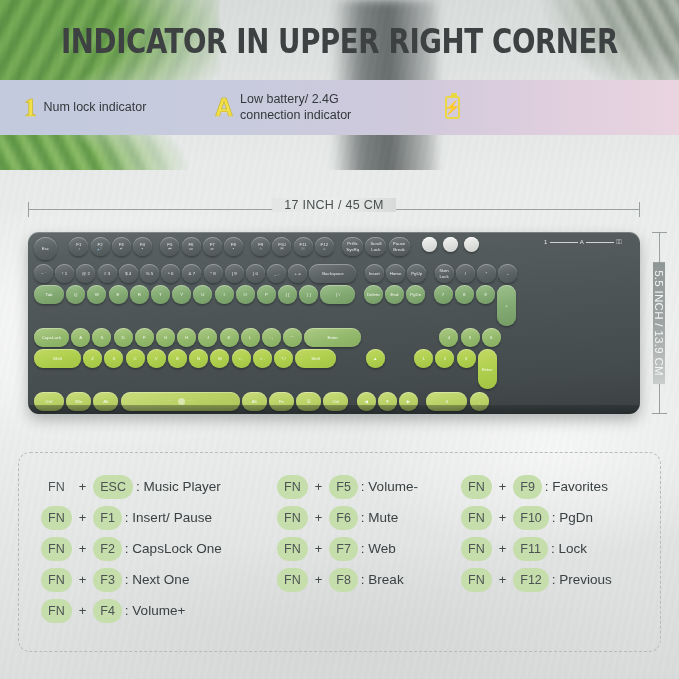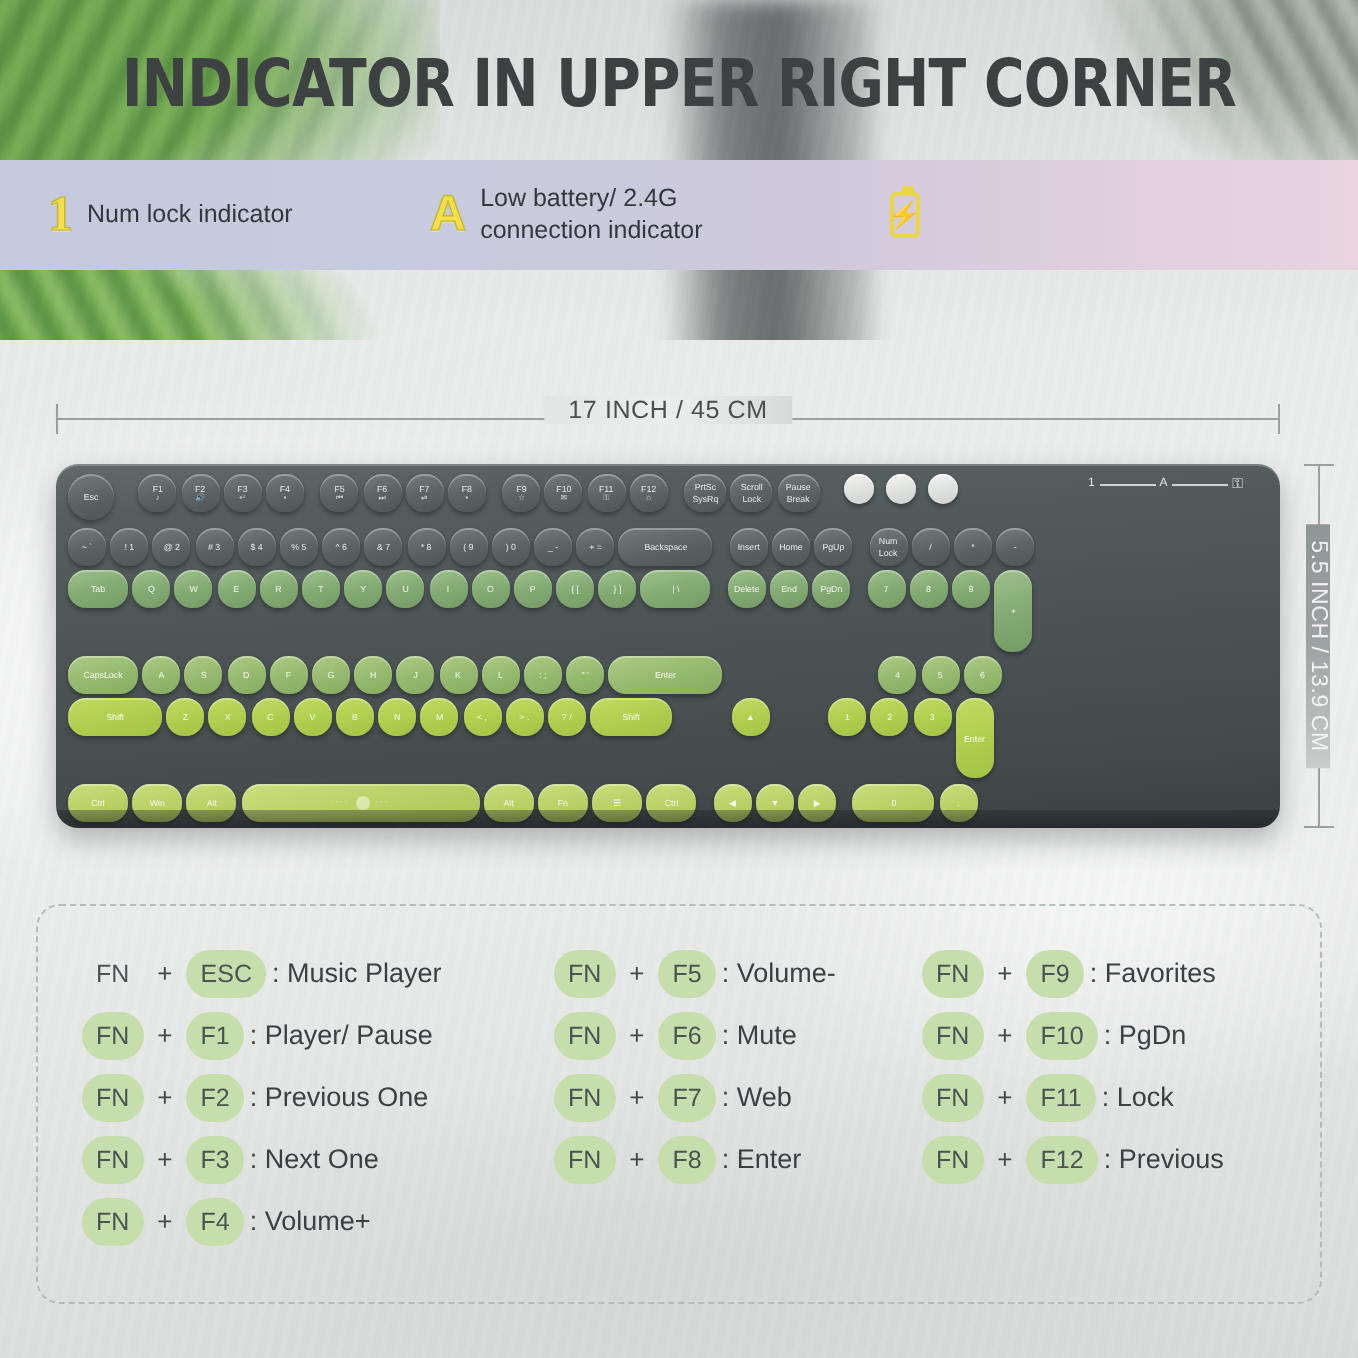--- a/index.html
+++ b/index.html
@@ -659,27 +659,27 @@
       <div class="fnrow">
         <span class="chip plain">FN</span>
         <span class="plus">+</span>
         <span class="chip">ESC</span>
         <span class="fntxt">: Music Player</span>
       </div>
       <div class="fnrow">
         <span class="chip">FN</span>
         <span class="plus">+</span>
         <span class="chip">F1</span>
-        <span class="fntxt">: Player/ Pause</span>
+        <span class="fntxt">: Insert/ Pause</span>
       </div>
       <div class="fnrow">
         <span class="chip">FN</span>
         <span class="plus">+</span>
         <span class="chip">F2</span>
-        <span class="fntxt">: Previous One</span>
+        <span class="fntxt">: CapsLock One</span>
       </div>
       <div class="fnrow">
         <span class="chip">FN</span>
         <span class="plus">+</span>
         <span class="chip">F3</span>
         <span class="fntxt">: Next One</span>
       </div>
       <div class="fnrow">
         <span class="chip">FN</span>
         <span class="plus">+</span>
@@ -703,21 +703,21 @@
       <div class="fnrow">
         <span class="chip">FN</span>
         <span class="plus">+</span>
         <span class="chip">F7</span>
         <span class="fntxt">: Web</span>
       </div>
       <div class="fnrow">
         <span class="chip">FN</span>
         <span class="plus">+</span>
         <span class="chip">F8</span>
-        <span class="fntxt">: Enter</span>
+        <span class="fntxt">: Break</span>
       </div>
     </div>
   <div class="fncol c3">
       <div class="fnrow">
         <span class="chip">FN</span>
         <span class="plus">+</span>
         <span class="chip">F9</span>
         <span class="fntxt">: Favorites</span>
       </div>
       <div class="fnrow">

